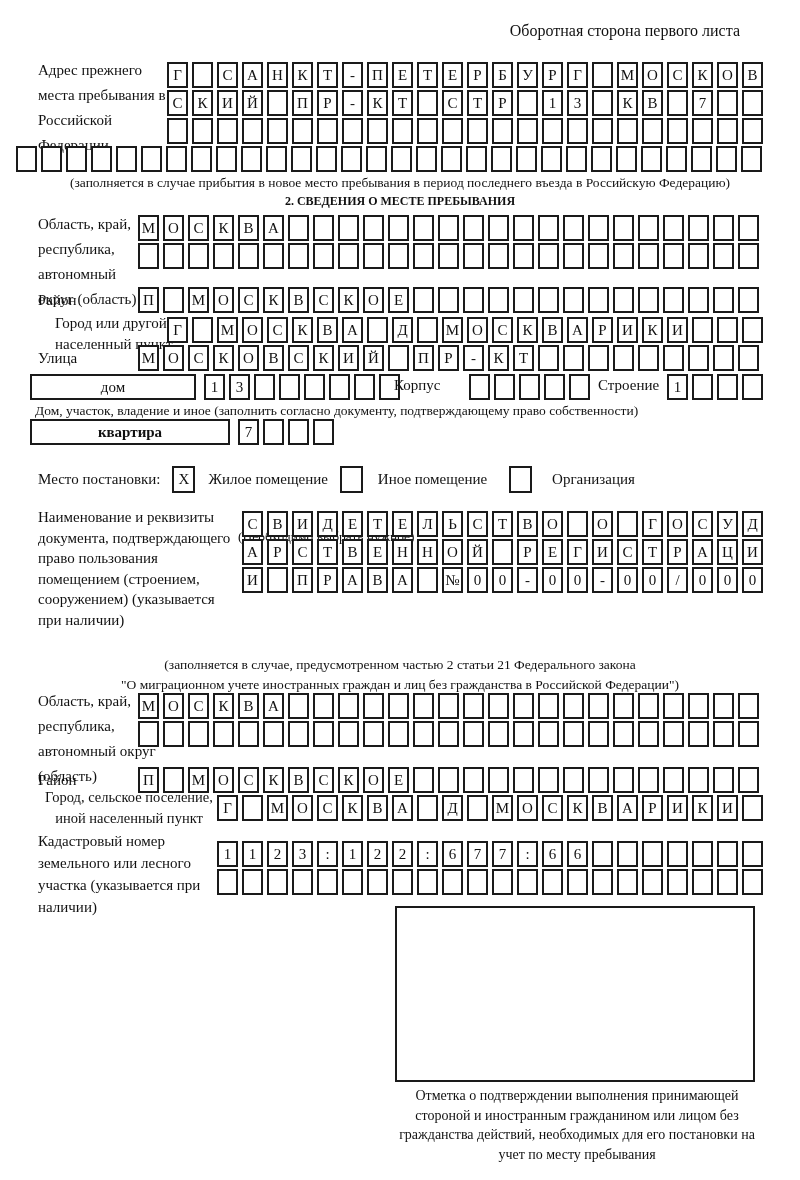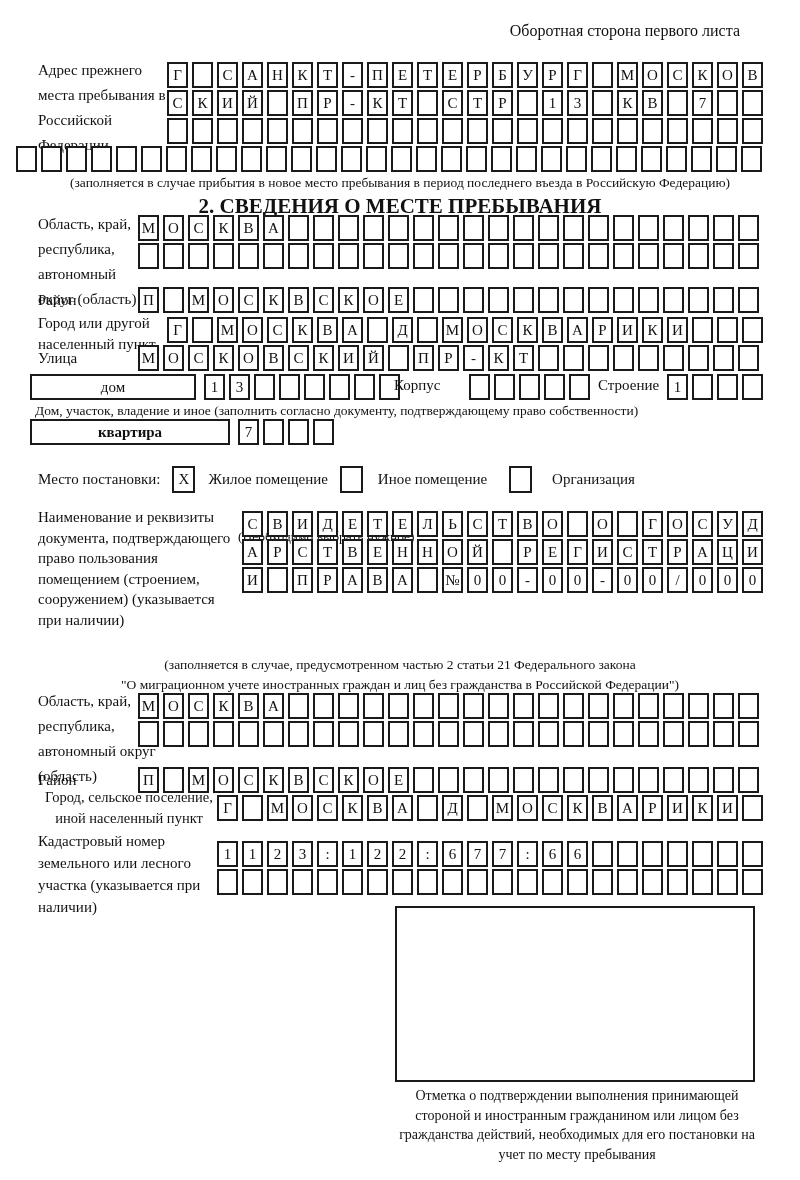--- a/index.html
+++ b/index.html
@@ -1,20 +1,20 @@
 <!DOCTYPE html>
 <html><head>
 <meta charset="utf-8">
 <style>
   html,body{margin:0;padding:0;background:#fff;}
   body{width:800px;height:1180px;position:relative;font-family:"Liberation Serif","DejaVu Serif",serif;color:#111;}
   .page{position:absolute;left:0;top:0;width:800px;height:1180px;background:#fff;overflow:hidden;}
   .abs{position:absolute;}
   .lbl{font-size:15px;line-height:25px;}
-  .lbl2{font-size:15px;line-height:21px;}
+  .lbl2{font-size:15px;line-height:21px;margin-left:17px;}
   .small{font-size:13.5px;}
   .bold{font-weight:bold;}
   .center{width:800px;left:0;text-align:center;}
   .cellrow{position:absolute;display:flex;gap:4px;}
   .cell{width:21px;height:26px;flex:0 0 21px;border:2px solid #1a1a1a;box-sizing:border-box;
         display:flex;align-items:center;justify-content:center;font-size:15px;line-height:1;background:#fff;}
   .widebox{position:absolute;height:26px;border:2px solid #1a1a1a;box-sizing:border-box;
         display:flex;align-items:center;justify-content:center;font-size:15px;background:#fff;}
   .checkbox{width:23px;height:27px;border:2px solid #1a1a1a;box-sizing:border-box;flex:0 0 23px;
         display:flex;align-items:center;justify-content:center;font-size:15px;background:#fff;}
@@ -134,21 +134,21 @@
       <div class="cell"></div>
       <div class="cell"></div>
       <div class="cell"></div>
       <div class="cell"></div>
       <div class="cell"></div>
       <div class="cell"></div>
       <div class="cell"></div>
     </div>
   <div class="abs small center" style="top:175px;">(заполняется в случае прибытия в новое место пребывания в период последнего въезда в Российскую Федерацию)</div>
 
-  <div class="abs bold center" style="top:194px;font-size:21px;">2. СВЕДЕНИЯ О МЕСТЕ ПРЕБЫВАНИЯ</div>
+  <div class="abs bold center" style="top:194px;font-size:12px;">2. СВЕДЕНИЯ О МЕСТЕ ПРЕБЫВАНИЯ</div>
 
   <div class="abs lbl" style="left:38px;top:212px;width:112px;">Область, край, республика, автономный округ (область)</div>
   <div class="cellrow" style="left:138px;top:215px;">
       <div class="cell">М</div>
       <div class="cell">О</div>
       <div class="cell">С</div>
       <div class="cell">К</div>
       <div class="cell">В</div>
       <div class="cell">А</div>
       <div class="cell"></div>

